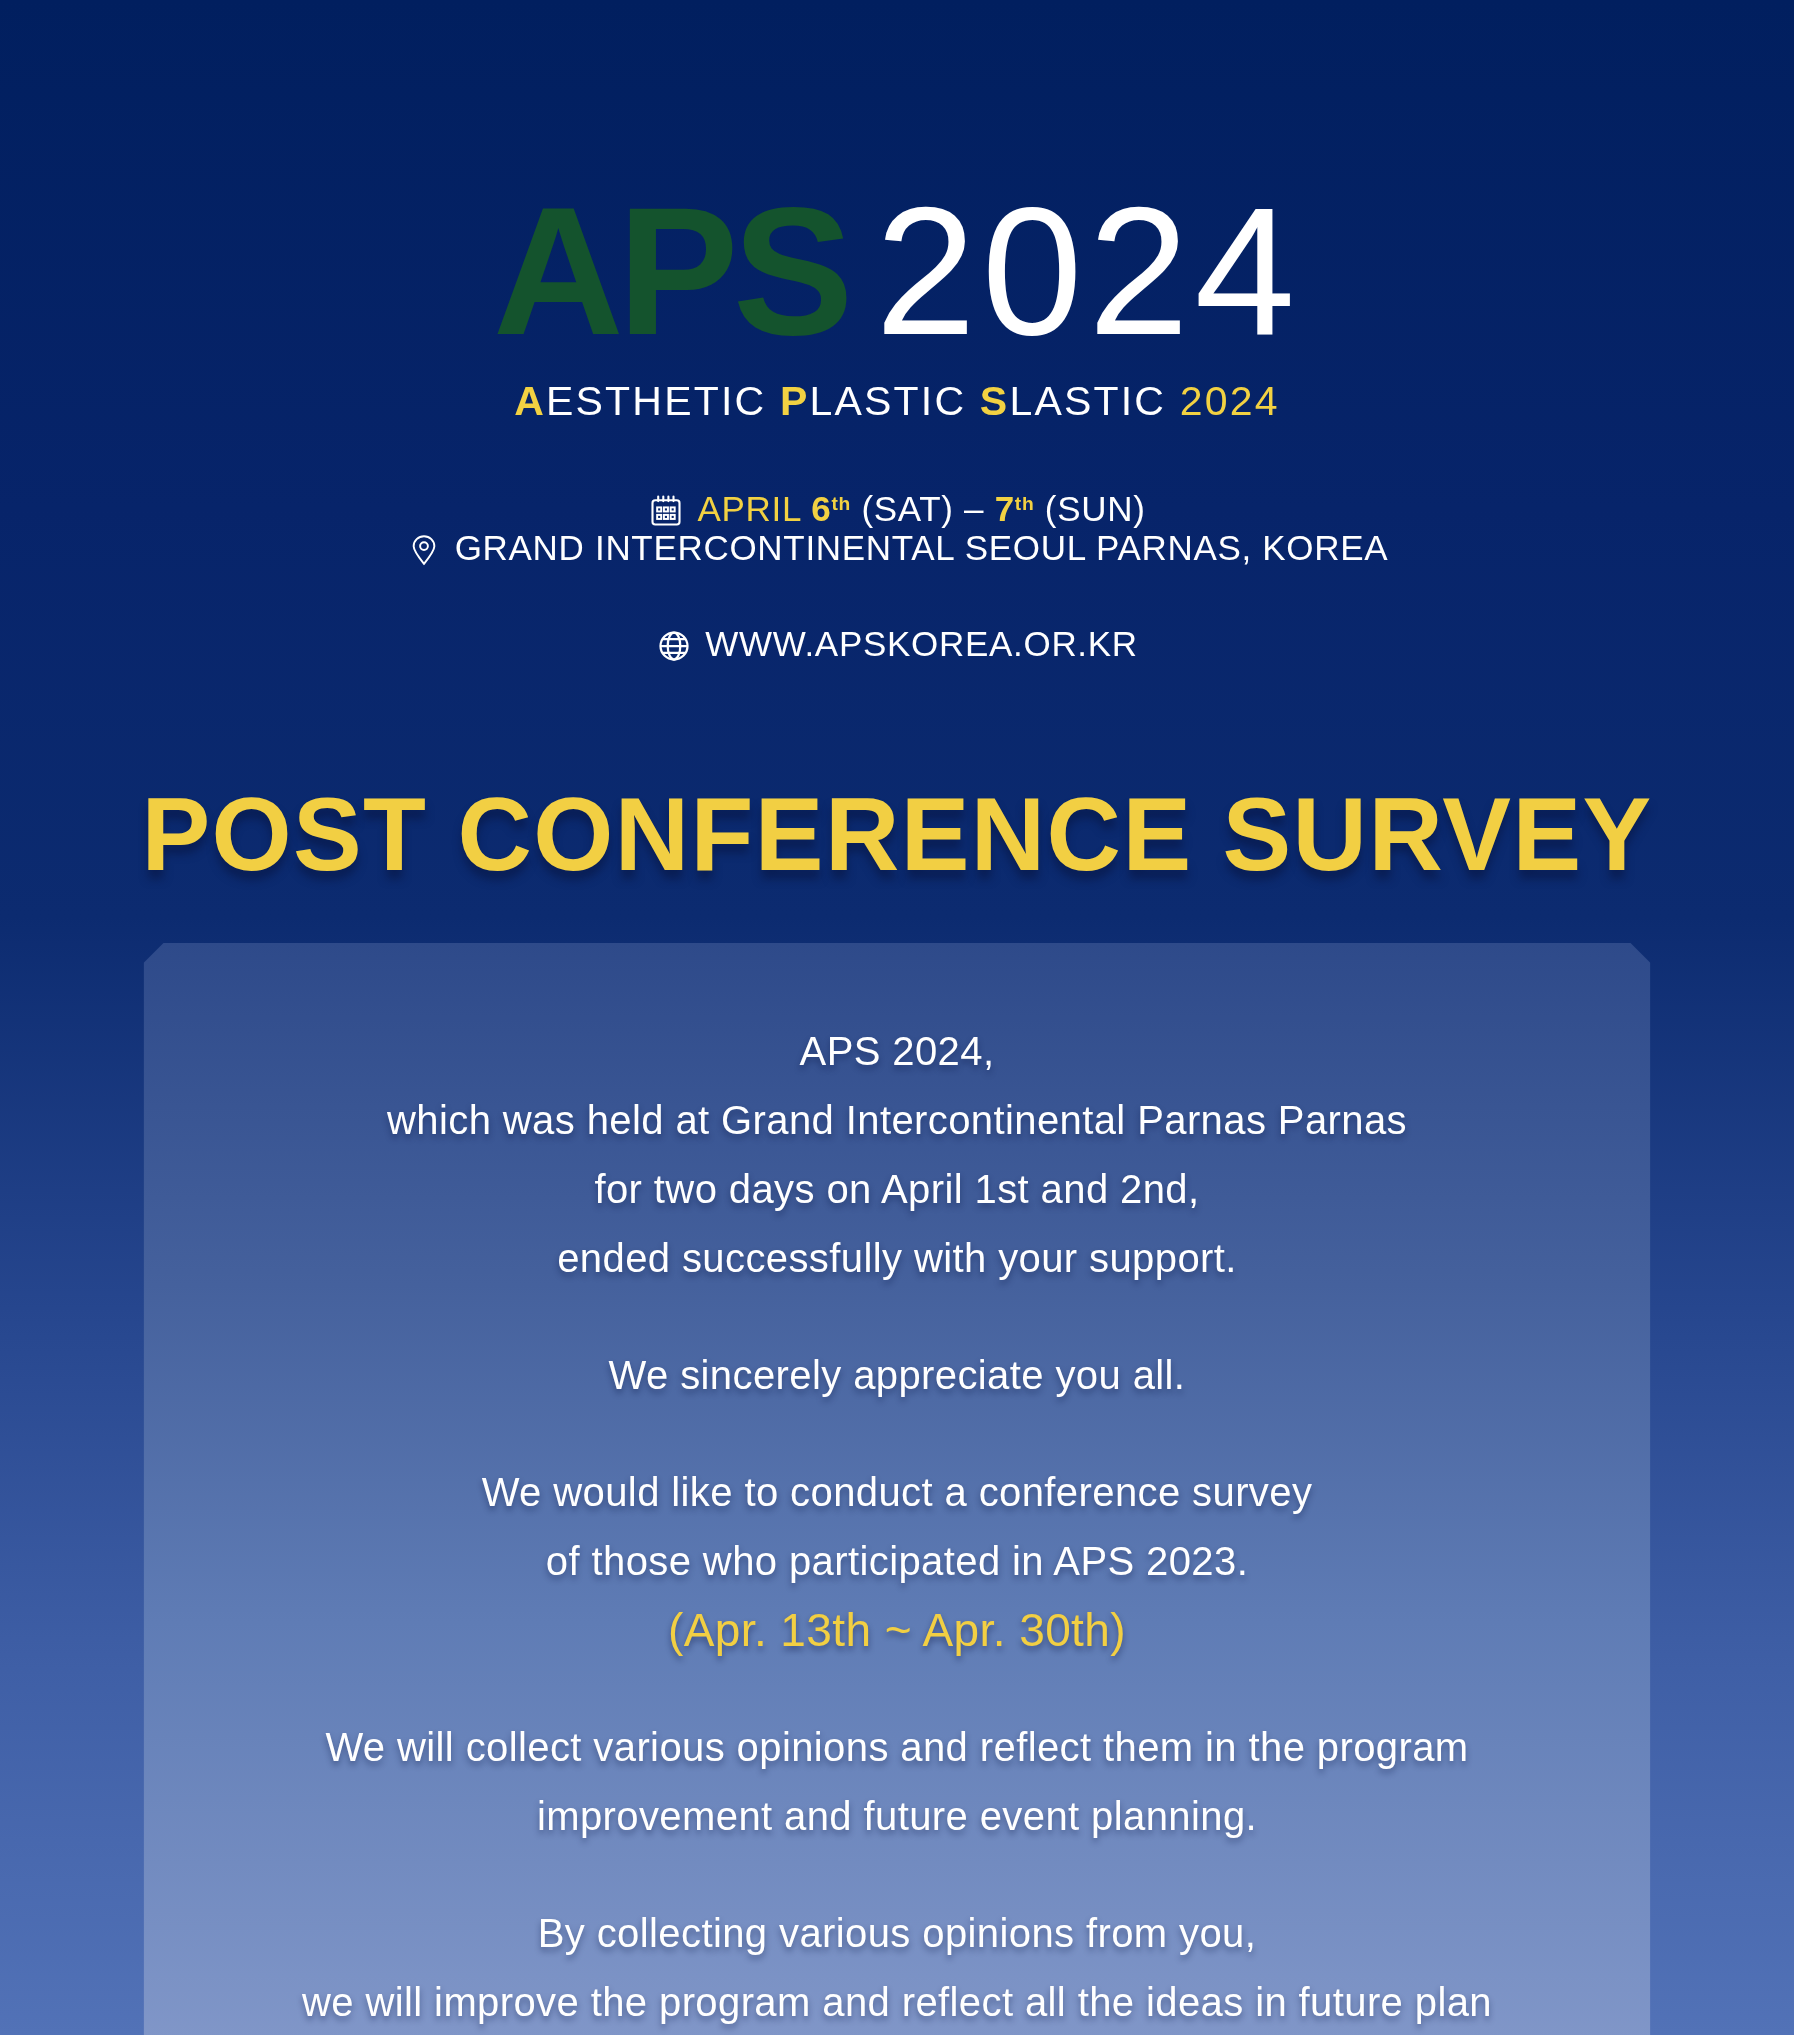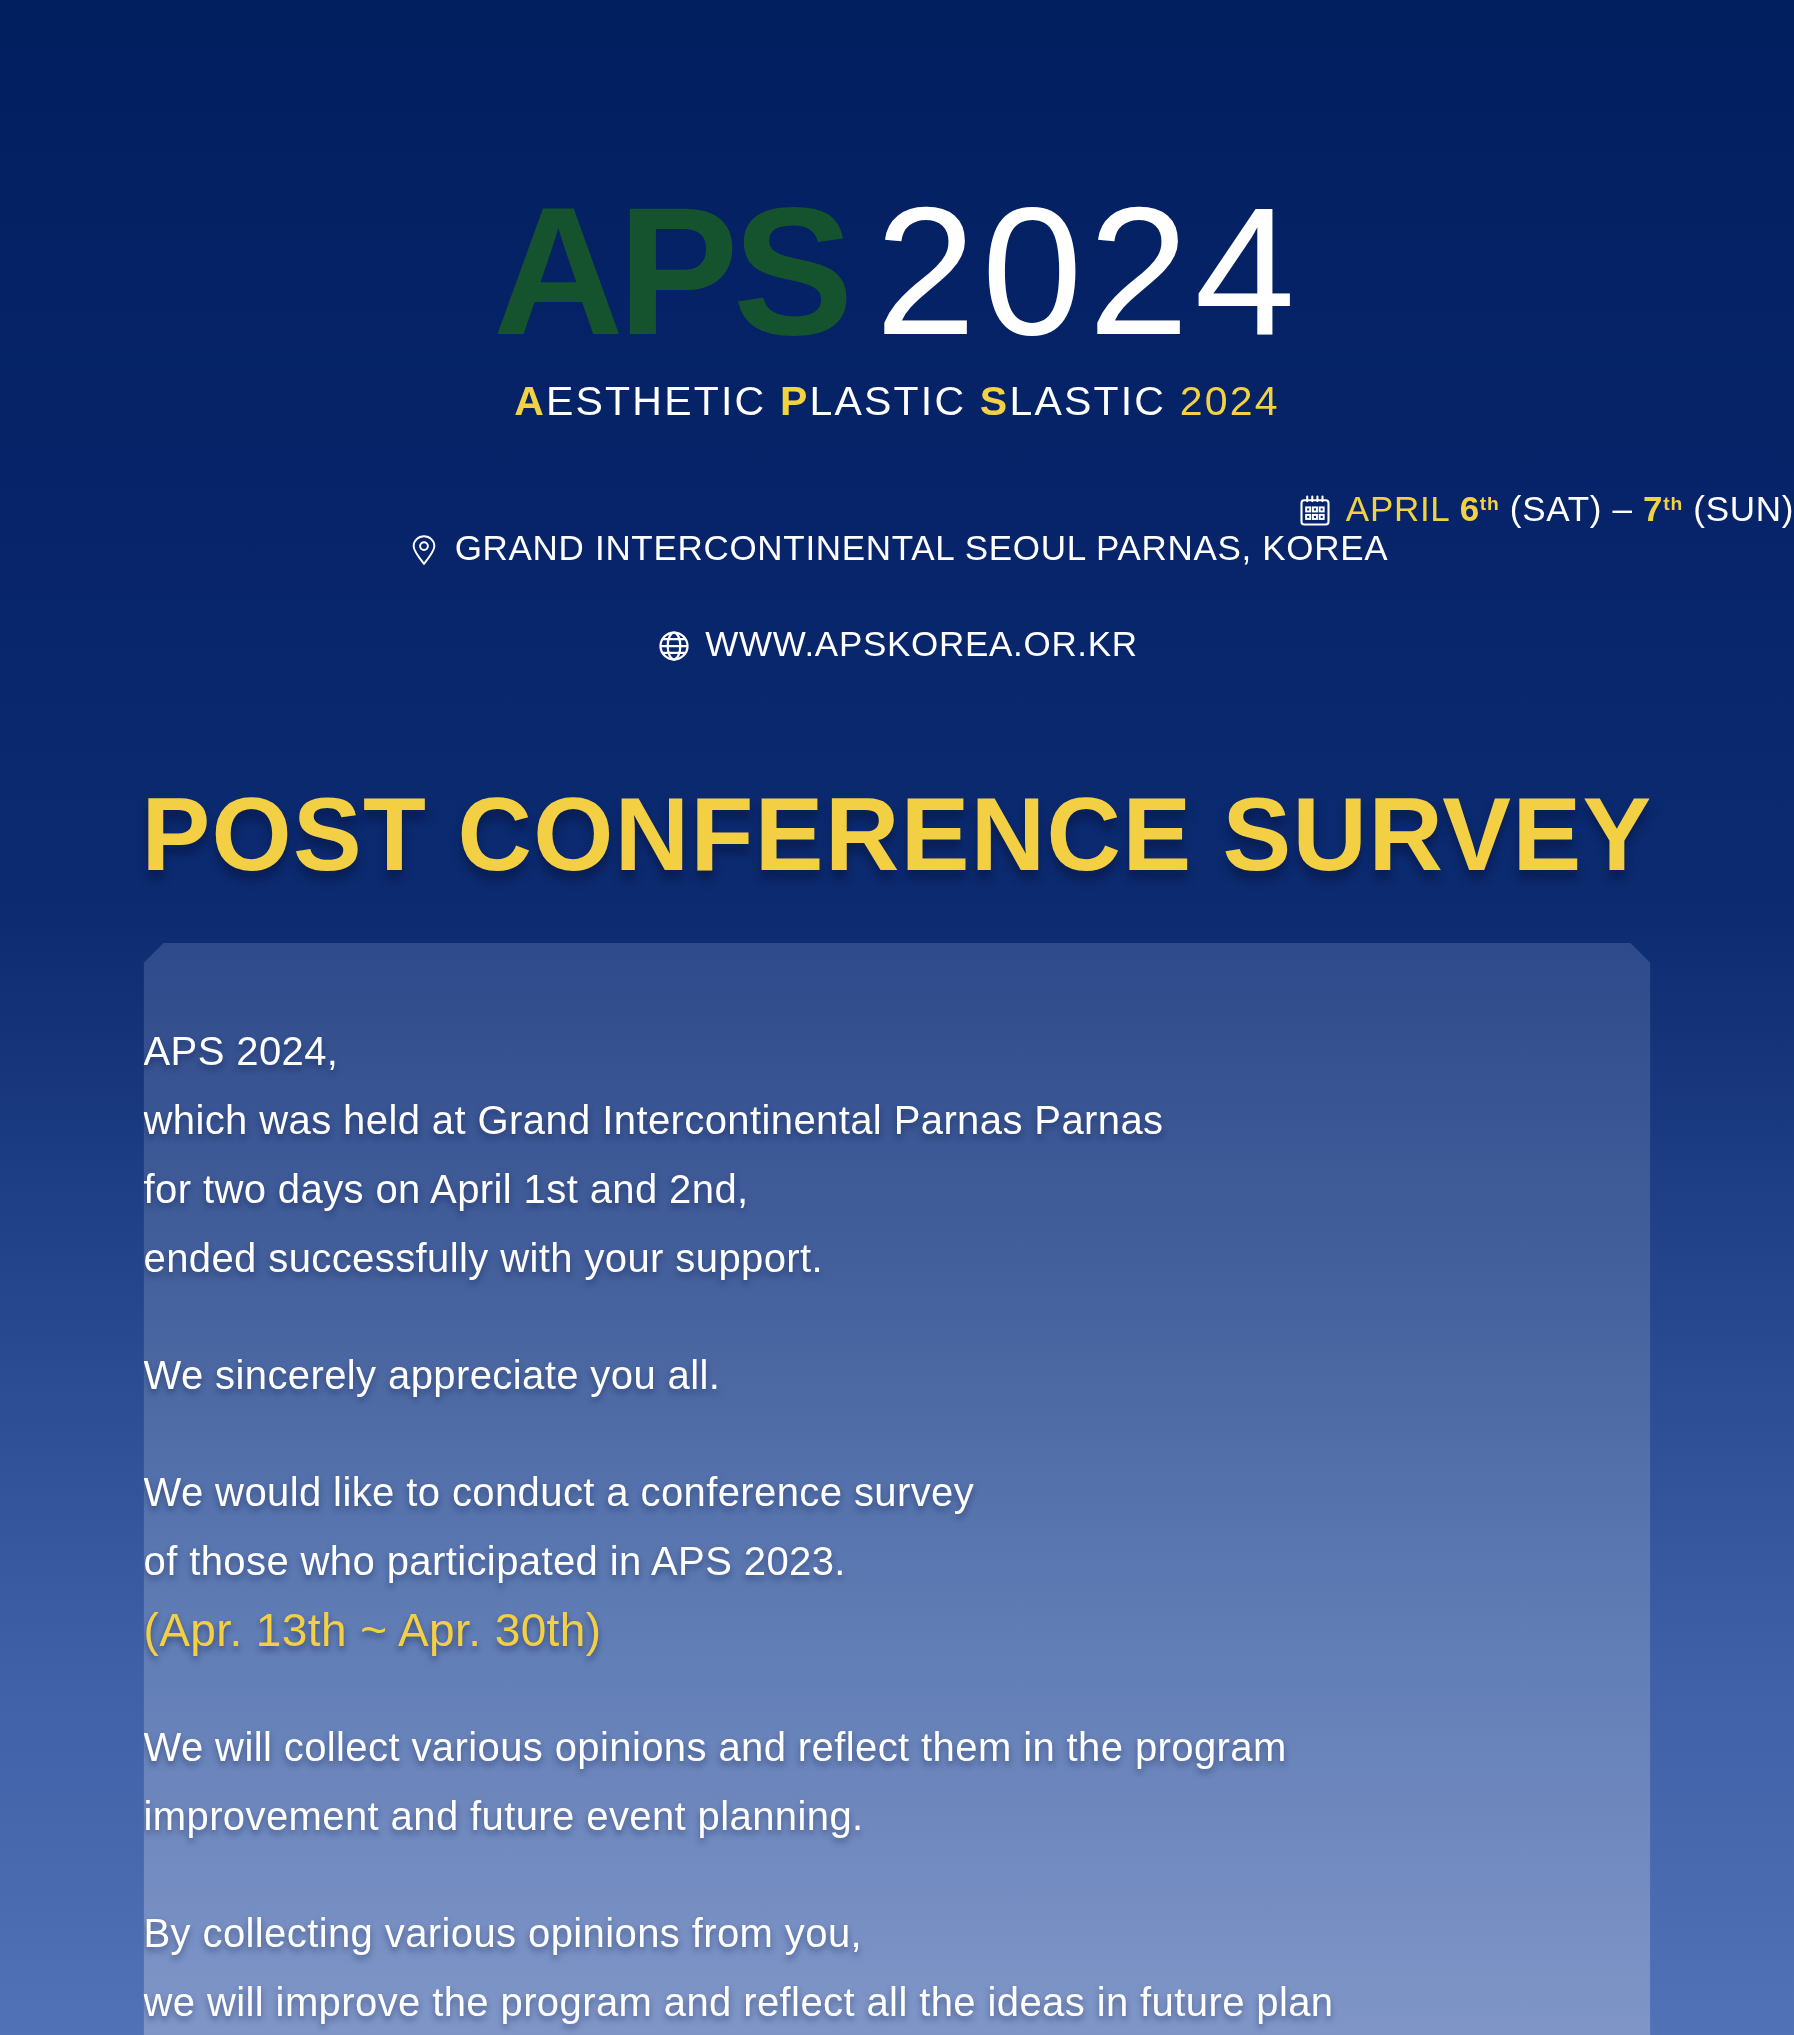--- a/index.html
+++ b/index.html
@@ -14,41 +14,41 @@
   .abs{position:absolute;left:0;right:0;text-align:center;}
   
   .logo-main{top:181px;white-space:nowrap;line-height:1;}
   .logo-aps{font-size:181px;font-weight:800;color:#14532d;letter-spacing:-5.8px;}
   .logo-year{font-size:181px;font-weight:300;color:#FFFFFF;letter-spacing:5.8px;margin-left:27.5px;}
   .logo-sub{top:378px;font-size:41px;letter-spacing:2.2px;color:#FFFFFF;font-weight:300;white-space:nowrap;}
   .sub-initial{color:#F2D142;font-weight:800;}
   .sub-year{color:#F2D142;font-weight:300;}
   
   .info{color:#FFFFFF;font-size:35px;letter-spacing:0.7px;white-space:nowrap;font-weight:400;}
-  .info-date{top:489px;text-align:right;}
+  .info-date{top:489px;}
   .info-venue{top:528px;}
   .info-web{top:612px;margin-top:12px;}
   .info svg{width:36px;height:36px;vertical-align:-8px;margin-right:13px;}
   .d-yellow{color:#F2D142;}
   .d-day{color:#F2D142;font-weight:700;}
   .d-sup{color:#F2D142;font-weight:700;font-size:0.55em;position:relative;top:-0.55em;}
   
   .heading{
     top:776px;font-size:103px;font-weight:800;color:#F2CF43;letter-spacing:1.4px;
     text-shadow:0 9.4px 8.7px rgba(8,20,64,0.55);white-space:nowrap;
   }
   
   .card{
     position:absolute;top:943px;left:50%;transform:translateX(-50%);
     width:1507px;height:1096px;box-sizing:border-box;padding-top:74px;
     clip-path:polygon(20px 0, calc(100% - 20px) 0, 100% 20px, 100% 100%, 0 100%, 0 20px);
     background:linear-gradient(180deg,#2E4A8A 0%, #44609C 30%, #5F7CB5 62%, #8096C8 100%);
   }
   .card p{
-    margin:0 0 48px;color:#FFFFFF;
+    margin:0 0 48px;text-align:center;color:#FFFFFF;
     font-size:40px;line-height:69px;font-weight:400;letter-spacing:0.4px;
     text-shadow:0 4.3px 6.5px rgba(8,20,64,0.40);
   }
   .card p.p-last{margin-top:18px;}
   .line{display:block;}
   .highlight{color:#F2CF43;font-weight:400;font-size:46px;text-shadow:0 4.3px 6.5px rgba(8,20,64,0.45);}
 </style>
 </head>
 <body>
 

